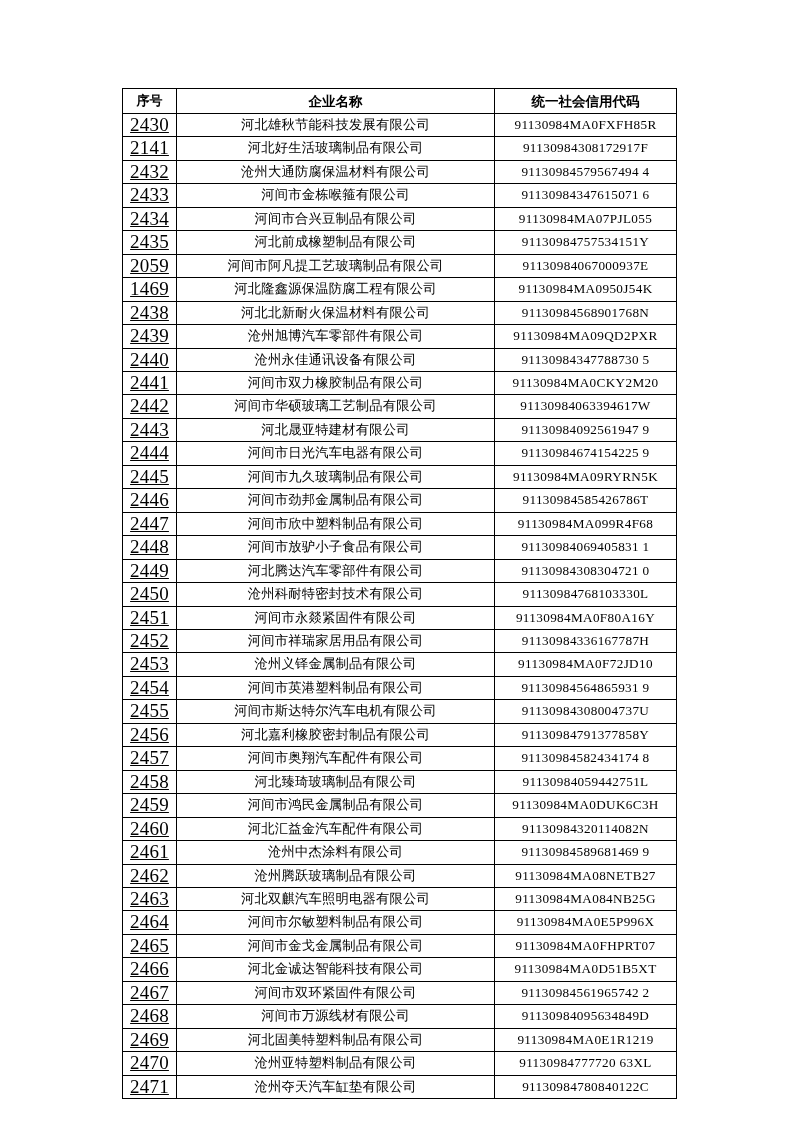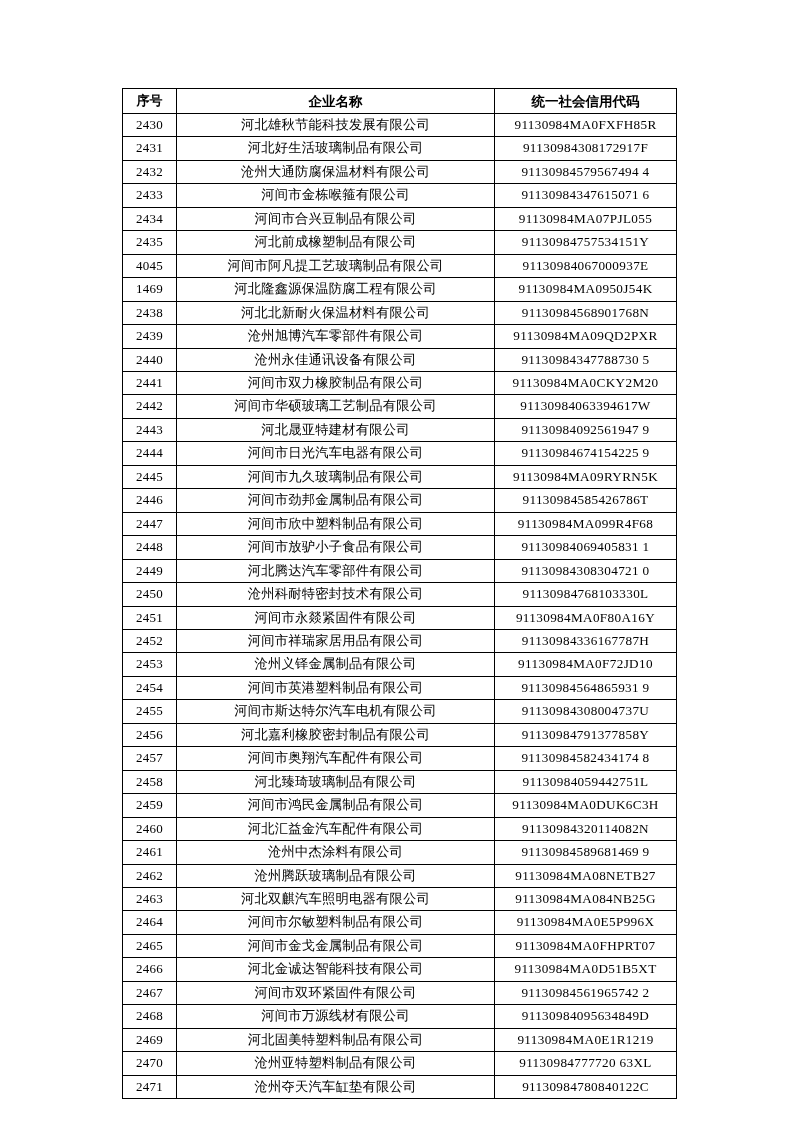--- a/index.html
+++ b/index.html
@@ -53,22 +53,23 @@
     height: 24px;
     line-height: 24px;
     font-family: "DejaVu Sans", "Liberation Sans", sans-serif;
   }
   table.reg-table thead th.h-seq  { font-size: 13px; }
   table.reg-table thead th.h-name { font-size: 13.5px; }
   table.reg-table thead th.h-code { font-size: 13.5px; }
 
   td.cell-seq {
     font-family: "Liberation Serif", "DejaVu Serif", serif;
-    font-size: 13px;
+    font-size: 19px;
     letter-spacing: 0.2px;
+    text-decoration: underline;
   }
   td.cell-name {
     font-family: "DejaVu Sans", "Liberation Sans", sans-serif;
     font-size: 13.3px;
     letter-spacing: 0.2px;
   }
   td.cell-code {
     font-family: "Liberation Serif", "DejaVu Serif", serif;
     font-size: 13.2px;
     letter-spacing: 0.35px;
@@ -93,21 +94,21 @@
           <th class="h-code">统一社会信用代码</th>
         </tr>
       </thead>
       <tbody id="table-body">
           <tr>
             <td class="cell-seq">2430</td>
             <td class="cell-name">河北雄秋节能科技发展有限公司</td>
             <td class="cell-code">91130984MA0FXFH85R</td>
           </tr>
           <tr>
-            <td class="cell-seq">2431</td>
+            <td class="cell-seq">2141</td>
             <td class="cell-name">河北好生活玻璃制品有限公司</td>
             <td class="cell-code">91130984308172917F</td>
           </tr>
           <tr>
             <td class="cell-seq">2432</td>
             <td class="cell-name">沧州大通防腐保温材料有限公司</td>
             <td class="cell-code">91130984579567494 4</td>
           </tr>
           <tr>
             <td class="cell-seq">2433</td>
@@ -118,21 +119,21 @@
             <td class="cell-seq">2434</td>
             <td class="cell-name">河间市合兴豆制品有限公司</td>
             <td class="cell-code">91130984MA07PJL055</td>
           </tr>
           <tr>
             <td class="cell-seq">2435</td>
             <td class="cell-name">河北前成橡塑制品有限公司</td>
             <td class="cell-code">91130984757534151Y</td>
           </tr>
           <tr>
-            <td class="cell-seq">4045</td>
+            <td class="cell-seq">2059</td>
             <td class="cell-name">河间市阿凡提工艺玻璃制品有限公司</td>
             <td class="cell-code">91130984067000937E</td>
           </tr>
           <tr>
             <td class="cell-seq">1469</td>
             <td class="cell-name">河北隆鑫源保温防腐工程有限公司</td>
             <td class="cell-code">91130984MA0950J54K</td>
           </tr>
           <tr>
             <td class="cell-seq">2438</td>

